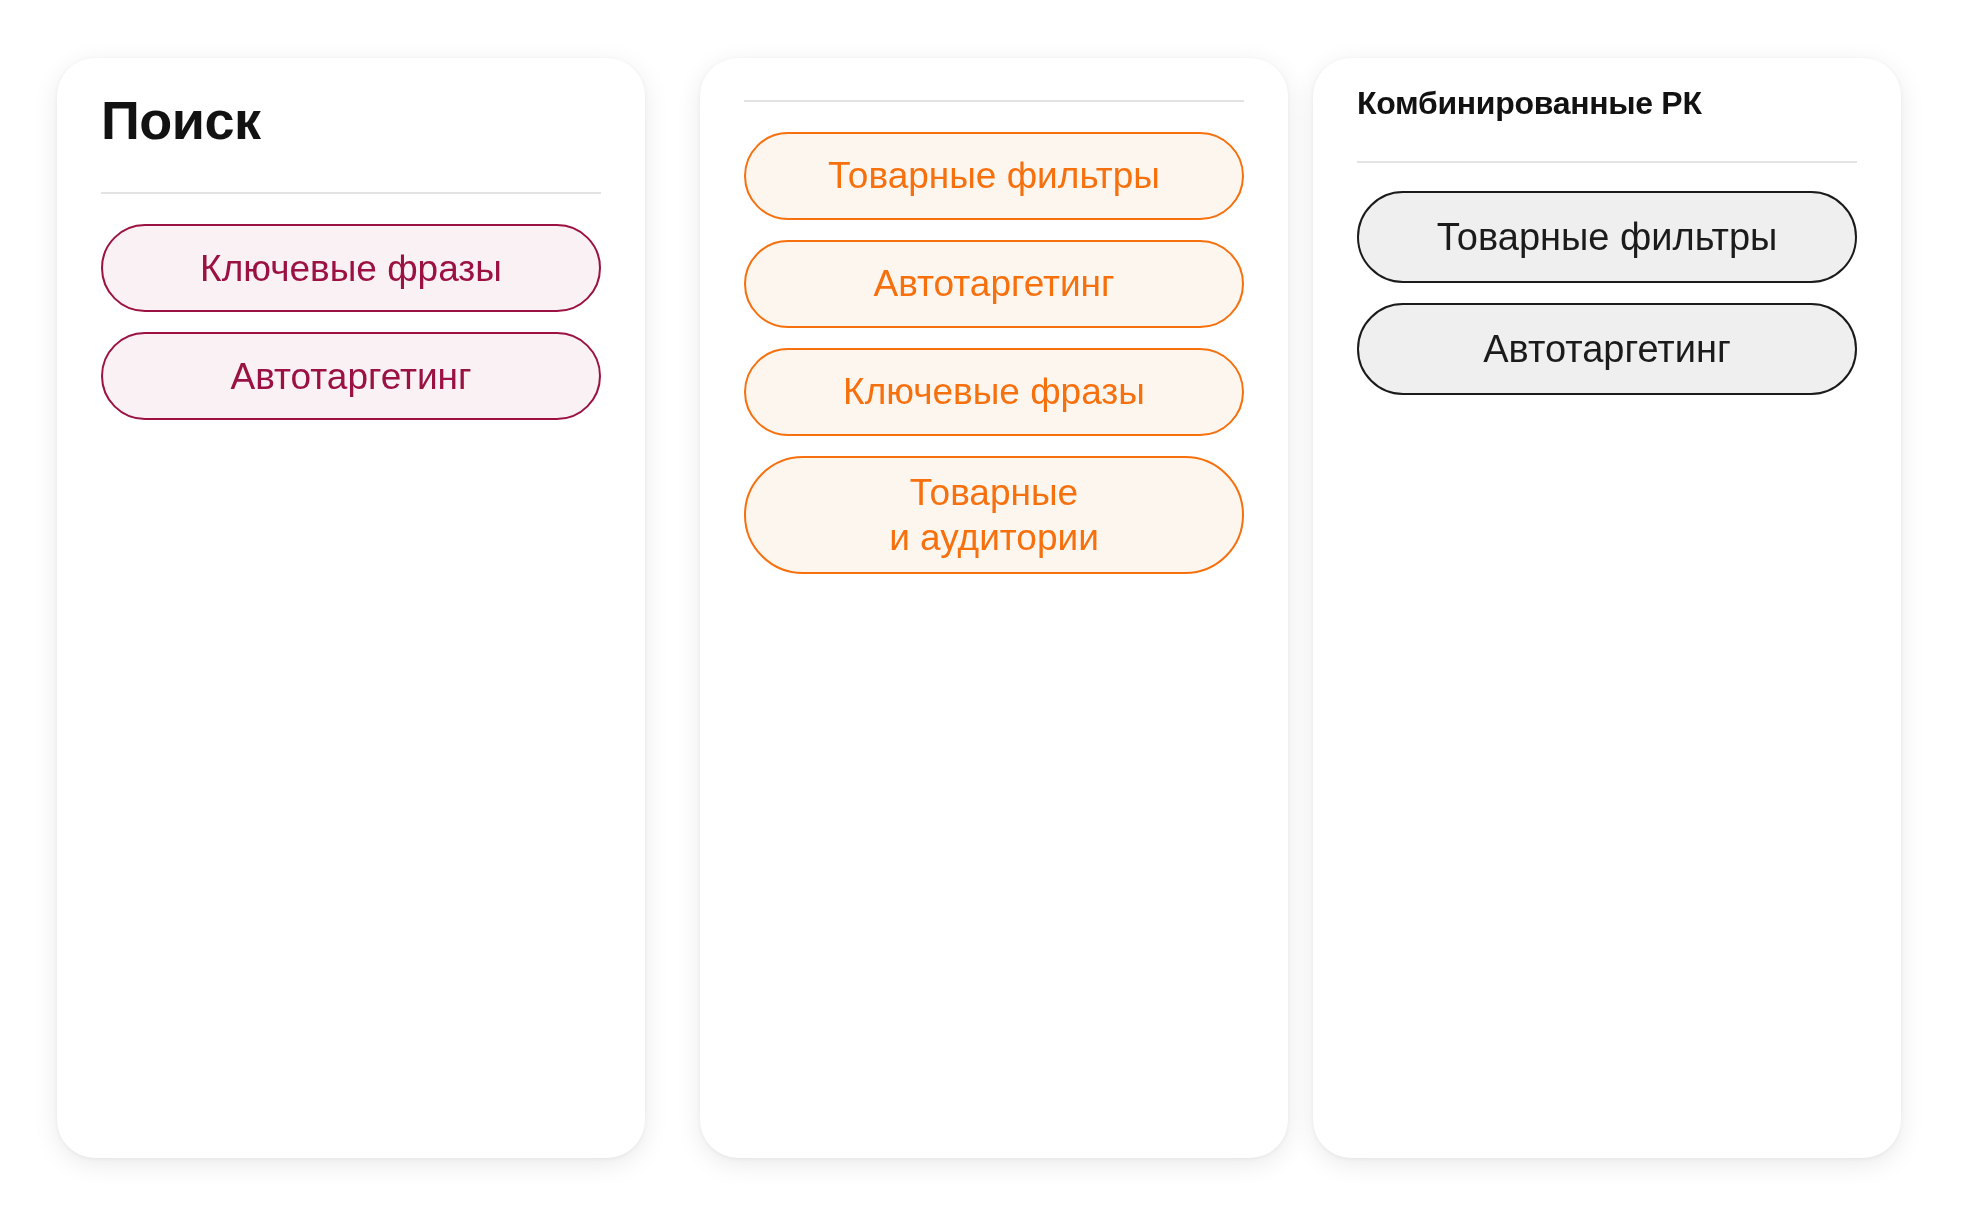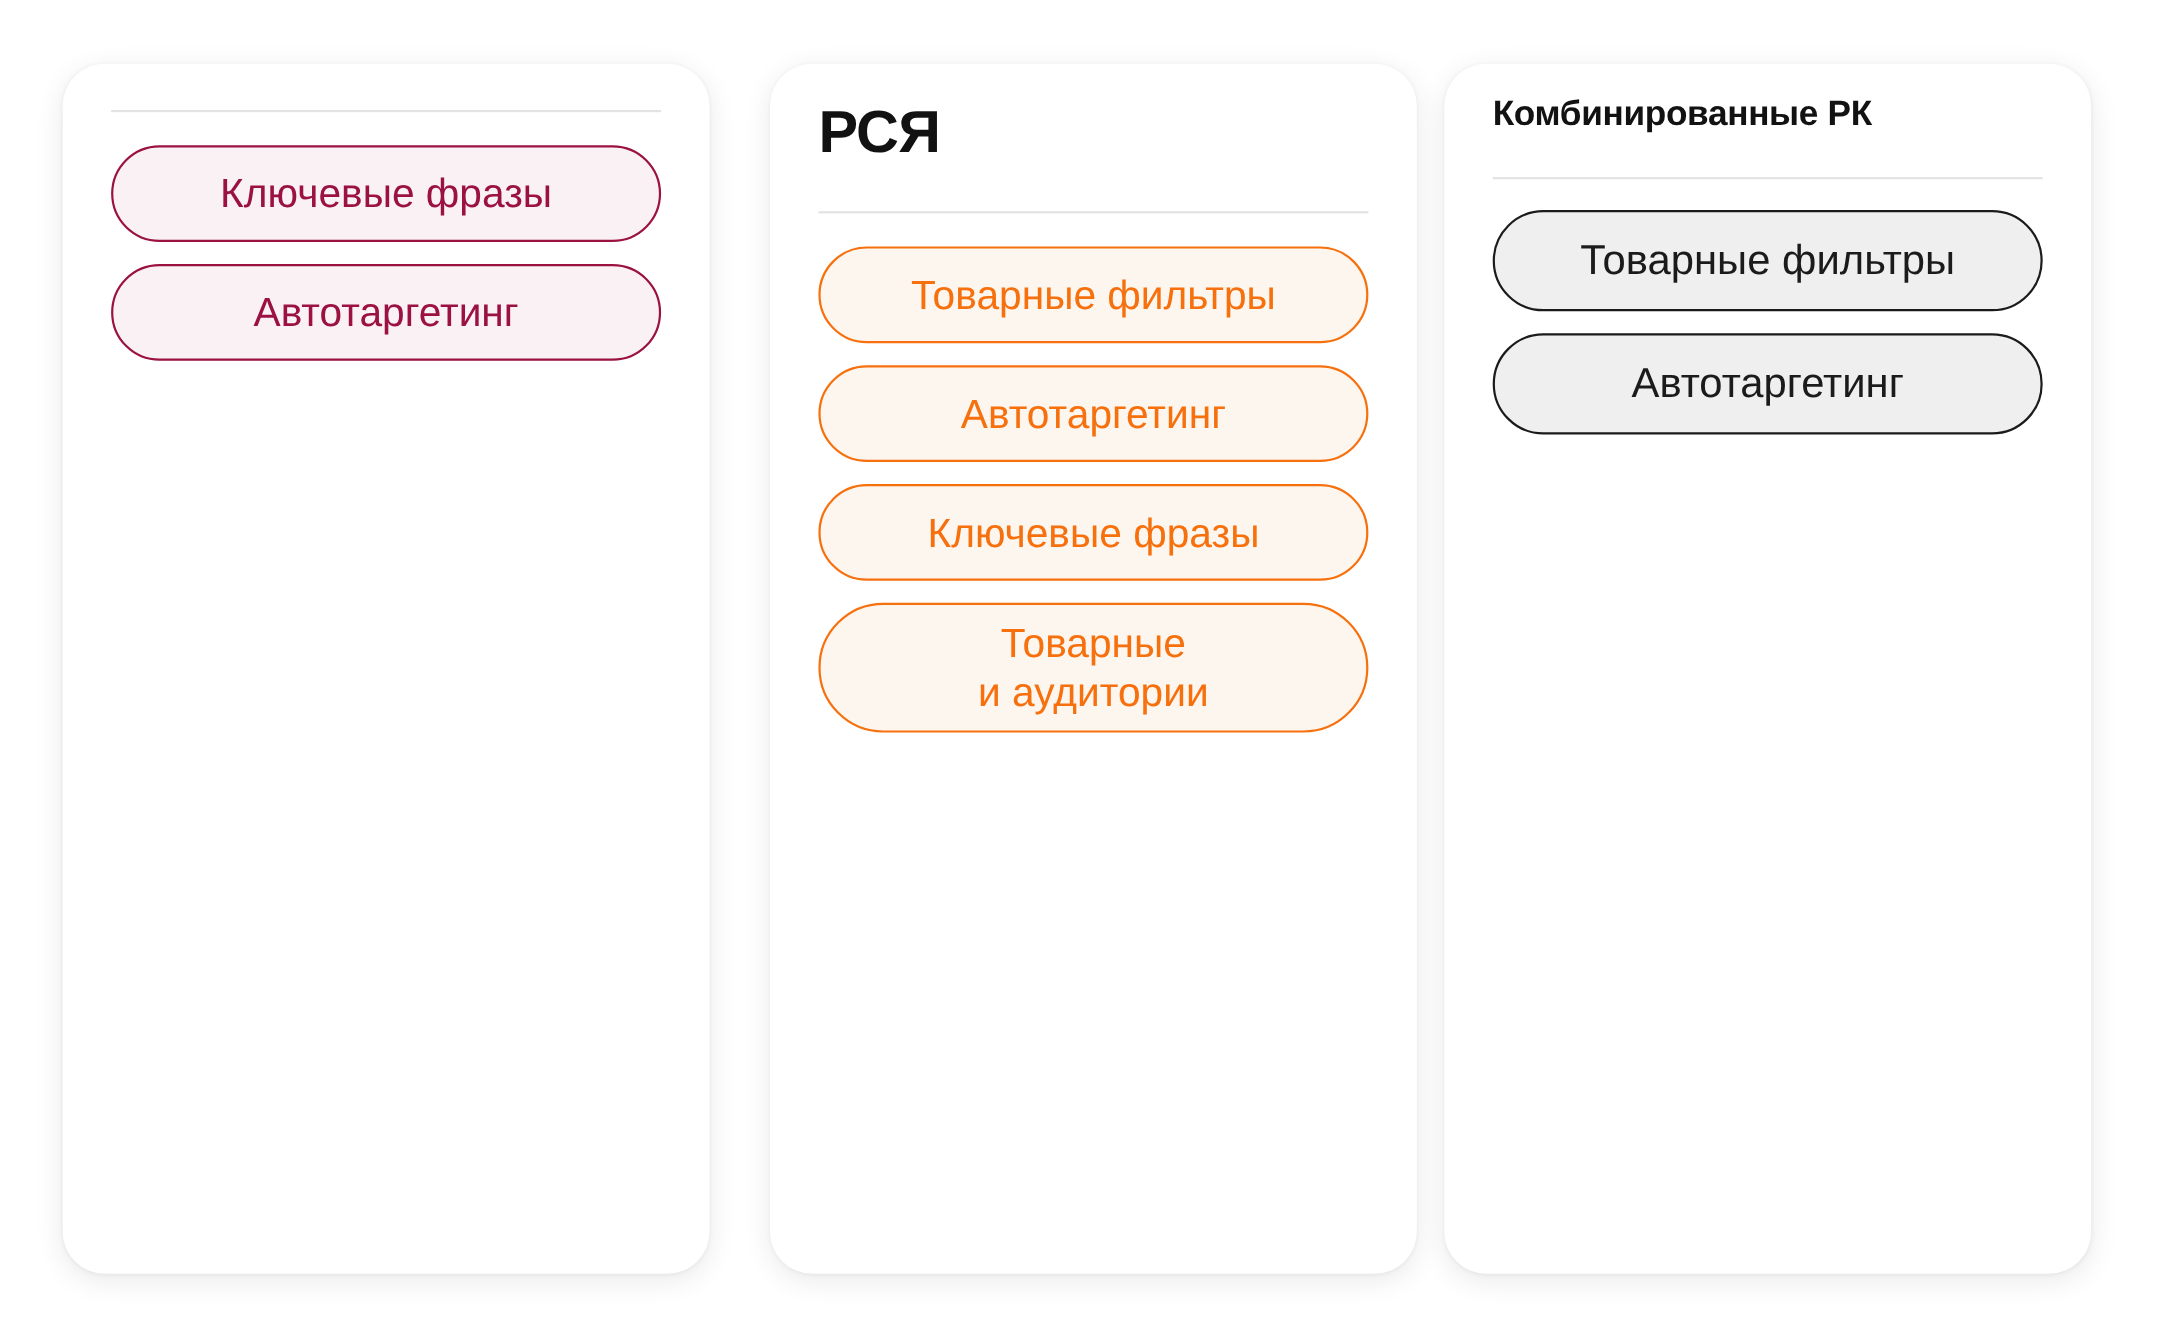--- a/index.html
+++ b/index.html
@@ -130,31 +130,31 @@
     font-size: 38px;
   }
 </style>
 </head>
 <body>
 
 <div class="board">
 
   <section class="card card-search">
     <div class="card-inner">
+      <h2 class="card-title">Поиск</h2>
       <hr class="divider">
       <ul class="pill-list">
         <li class="pill crimson">Ключевые фразы</li>
         <li class="pill crimson">Автотаргетинг</li>
       </ul>
     </div>
   </section>
 
   <section class="card card-rsya">
     <div class="card-inner">
-      <h2 class="card-title">РСЯ</h2>
       <hr class="divider">
       <ul class="pill-list">
         <li class="pill orange">Товарные фильтры</li>
         <li class="pill orange">Автотаргетинг</li>
         <li class="pill orange">Ключевые фразы</li>
         <li class="pill orange two-line">Товарные
 и аудитории</li>
       </ul>
     </div>
   </section>

